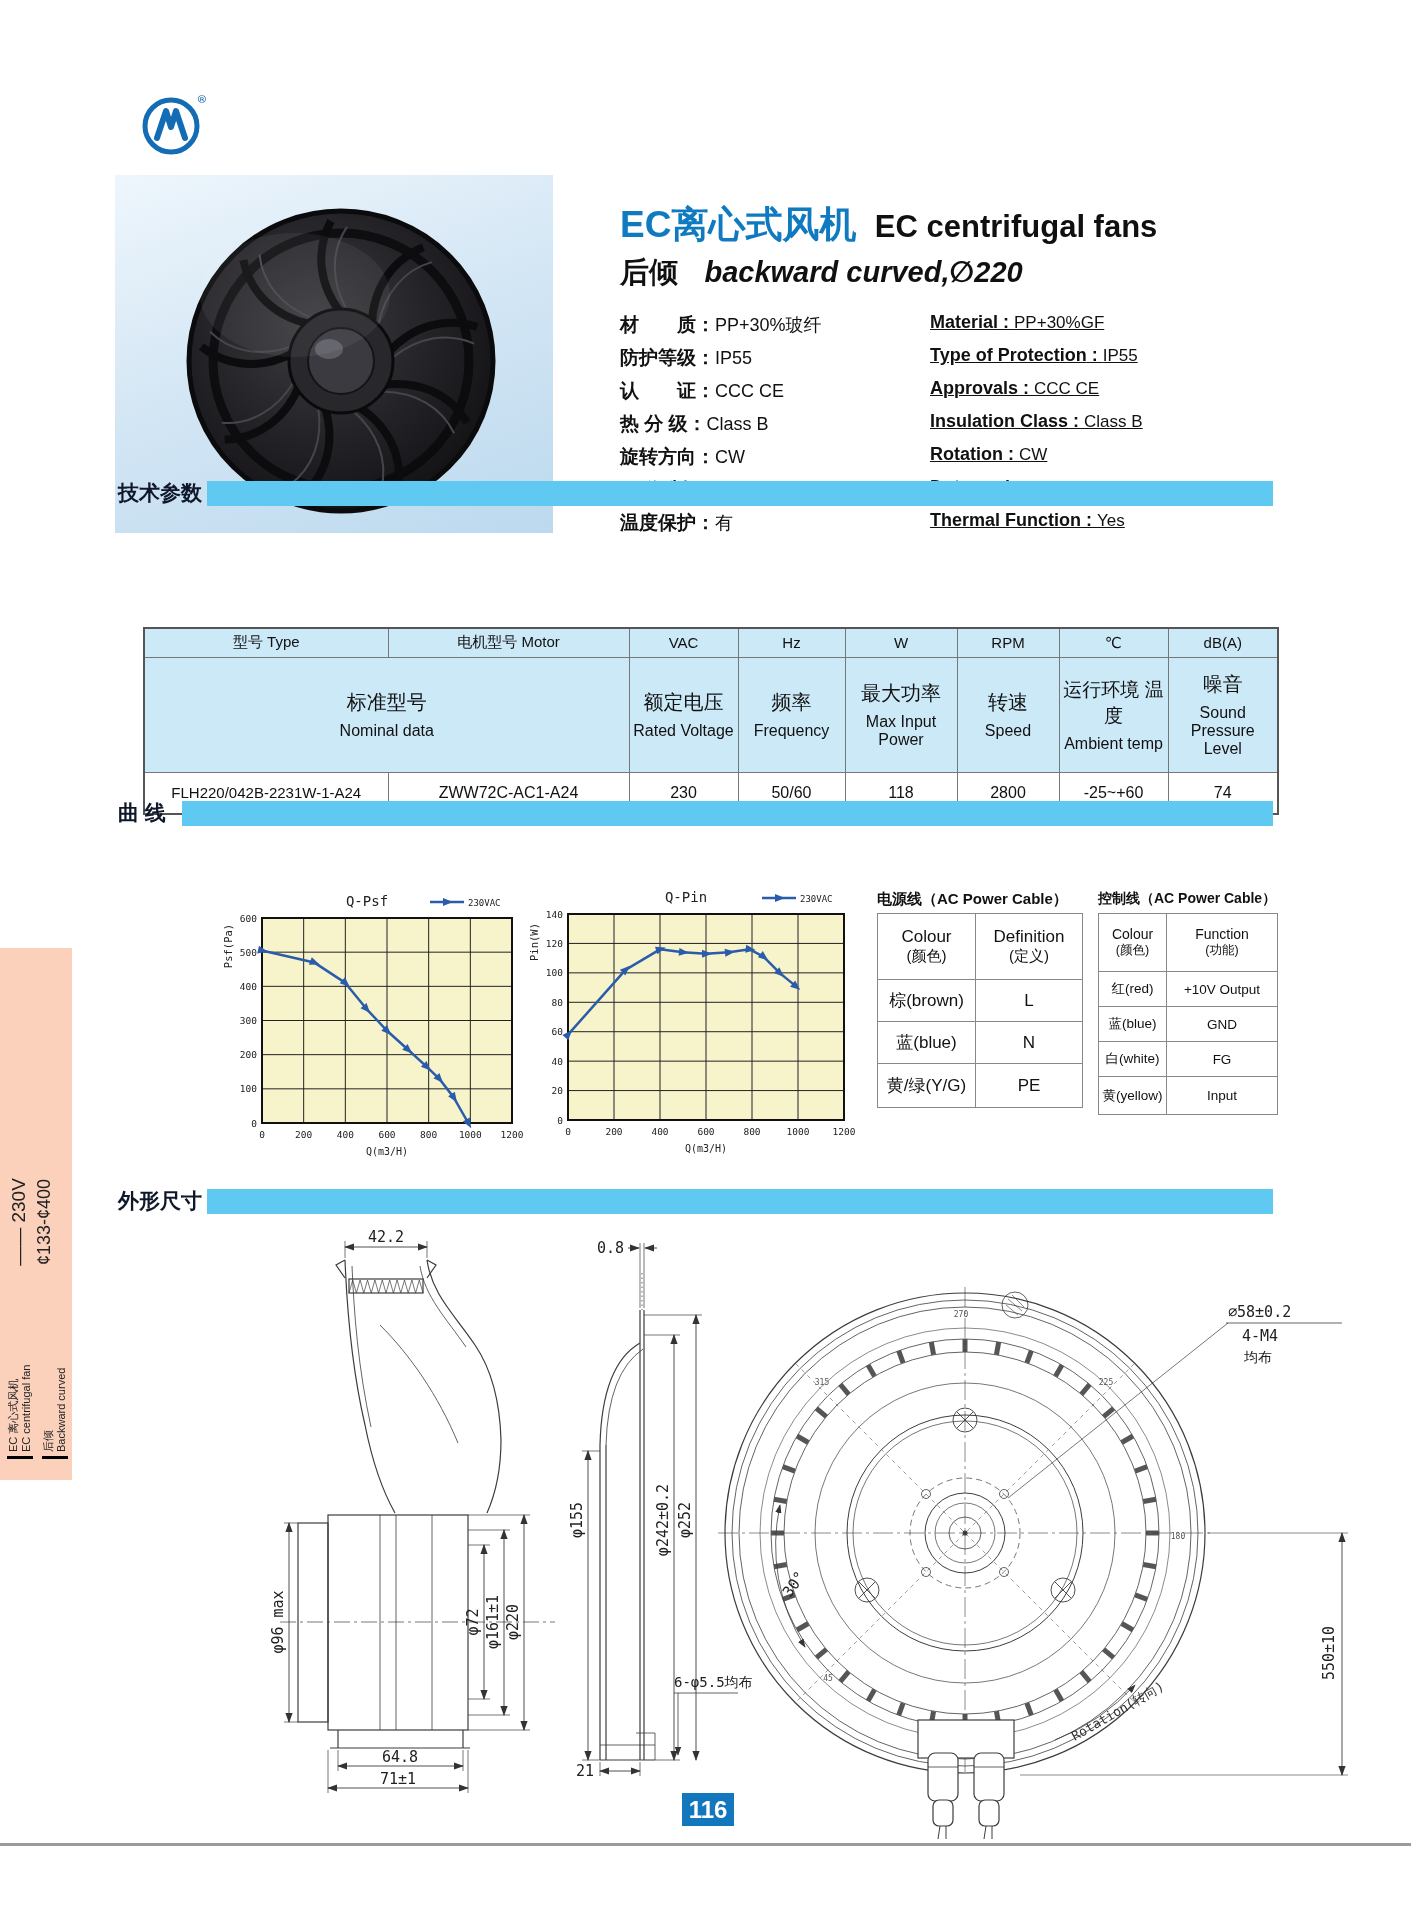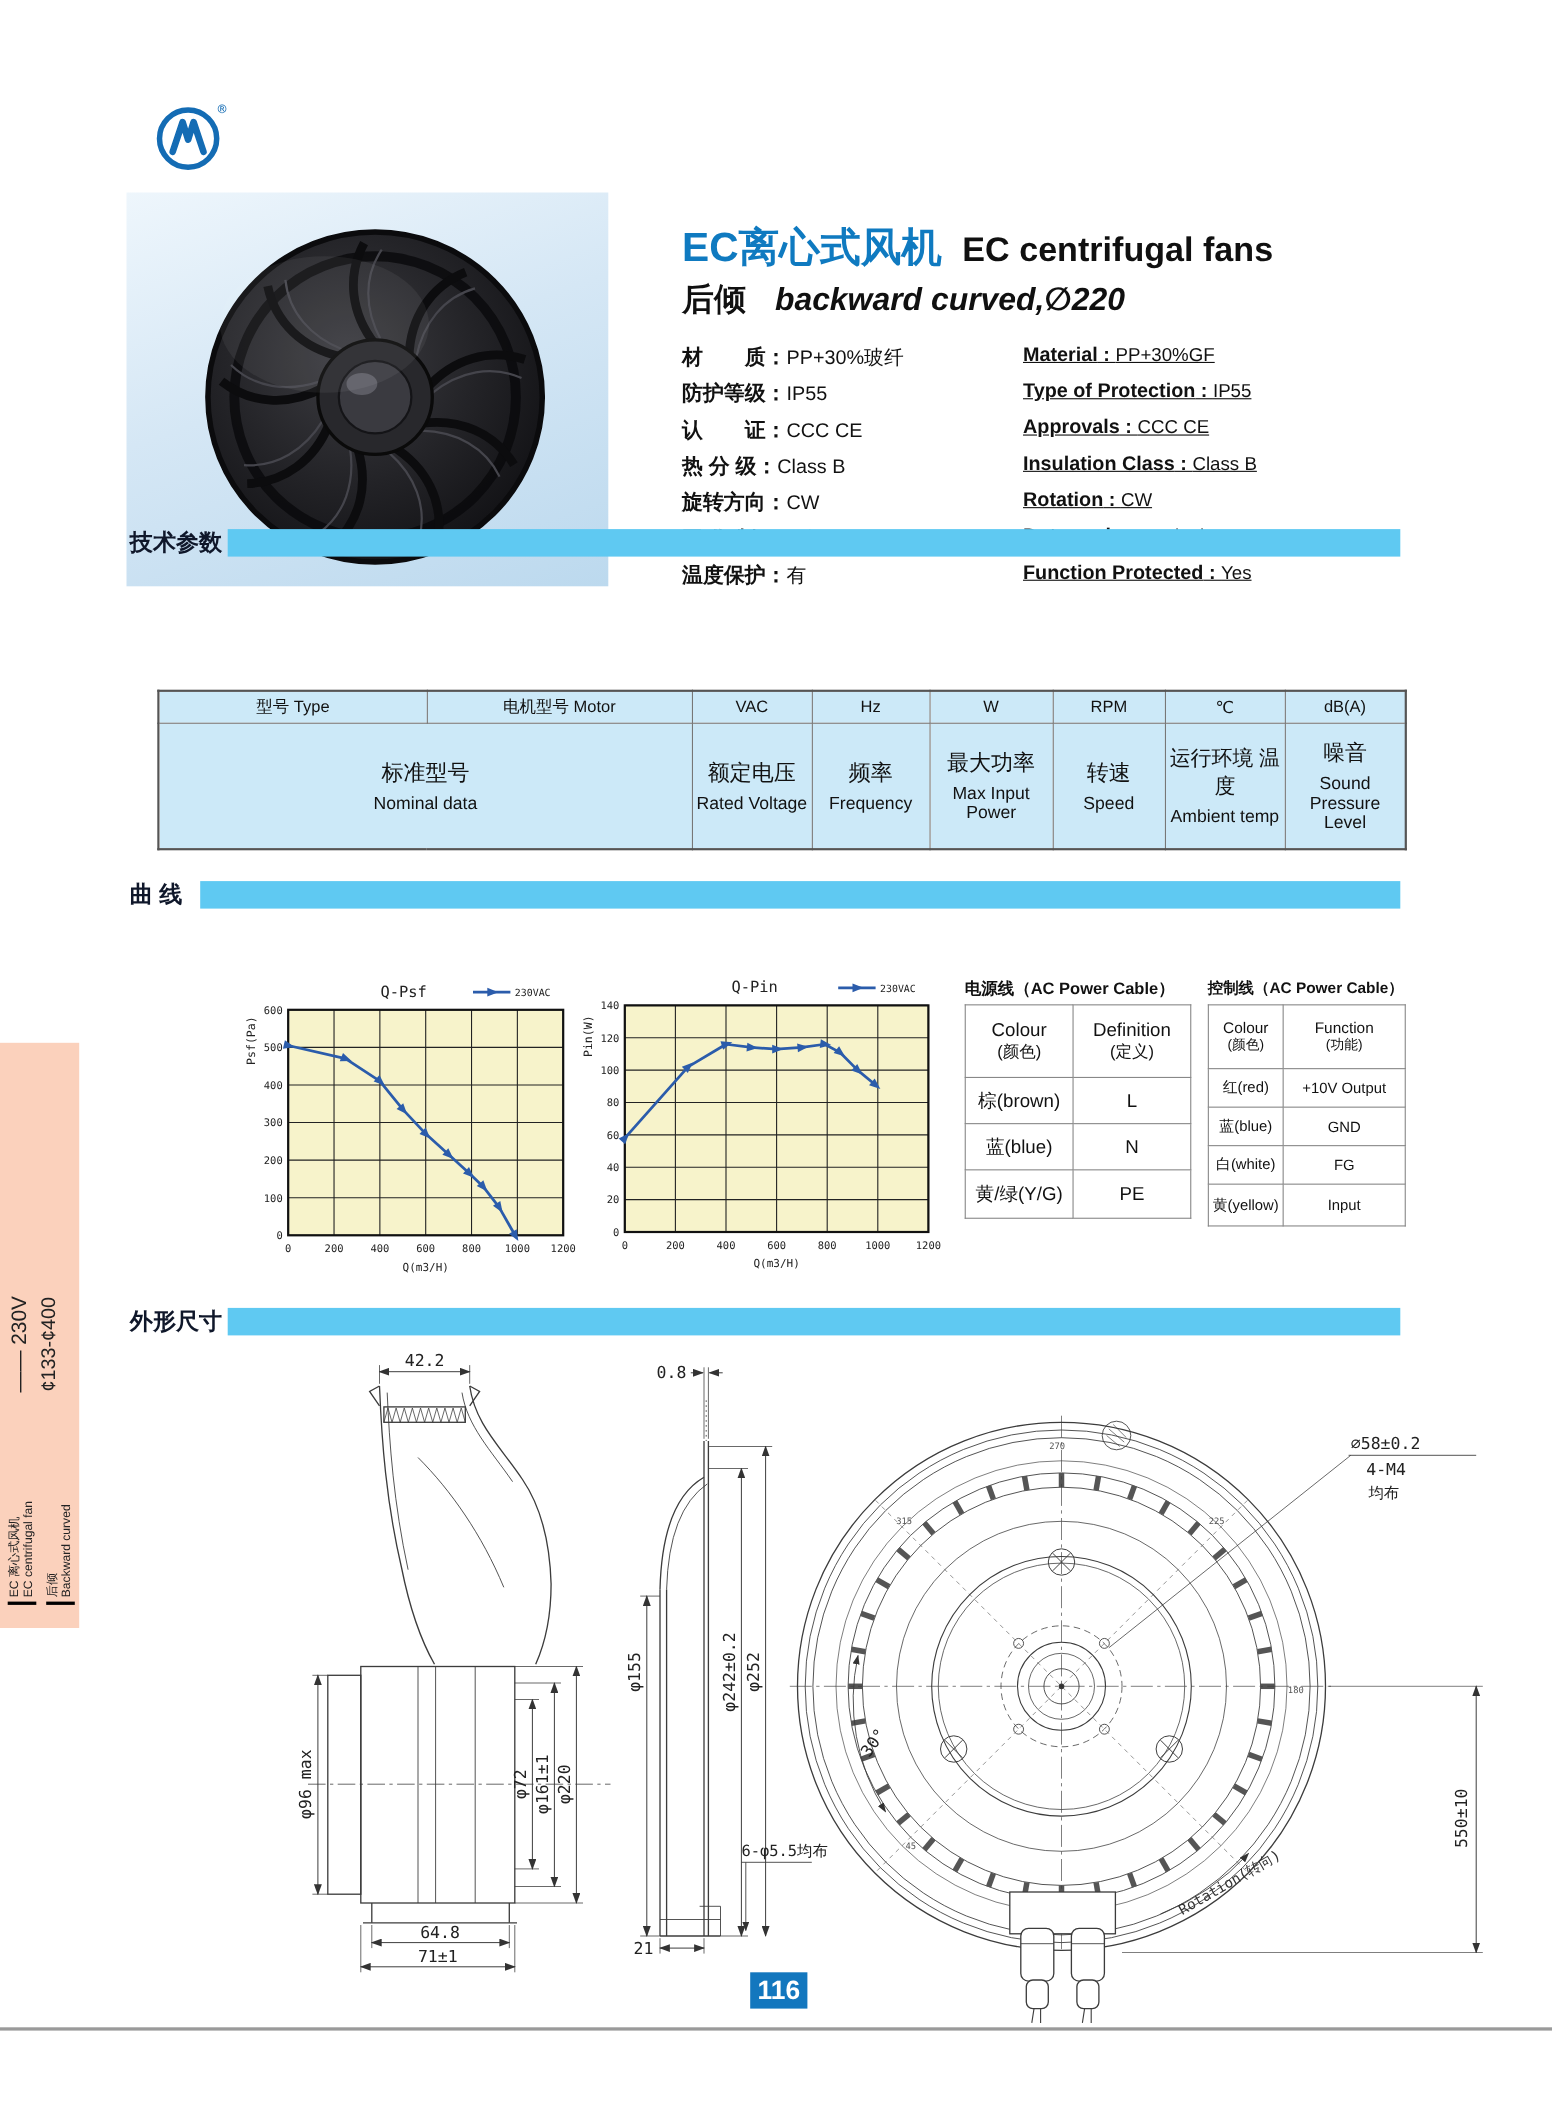--- a/index.html
+++ b/index.html
@@ -136,21 +136,21 @@
   <div class="spec-row" style="top:444px;">
     <span class="sl">旋转方向</span><span class="sl">：</span><span class="sv">CW</span>
     <span class="encol"><span class="el">Rotation</span><span class="el"> : </span><span class="ev">CW</span></span>
   </div>
   <div class="spec-row" style="top:477px;">
     <span class="sl">工 作 制</span><span class="sl">：</span><span class="sv">连续</span>
     <span class="encol"><span class="el">Duty cycle</span><span class="el"> : </span><span class="ev">continuity</span></span>
   </div>
   <div class="spec-row" style="top:510px;">
     <span class="sl">温度保护</span><span class="sl">：</span><span class="sv">有</span>
-    <span class="encol"><span class="el">Function Protected</span><span class="el"> : </span><span class="ev">Yes</span></span>
+    <span class="encol"><span class="el">Thermal Function</span><span class="el"> : </span><span class="ev">Yes</span></span>
   </div>
 </div>
 
 <div class="abs sec-label" style="left:118px;top:479px;">技术参数</div>
 <div class="abs sec-bar" style="left:207px;top:481px;width:1066px;"></div>
 
 <div class="abs" style="left:143px;top:627px;">
   <table class="ttab">
     <colgroup>
         <col style="width:244px">
@@ -195,20 +195,30 @@
         <div class="hen">Speed</div>
       </td>
       <td class="hd">
         <div class="hcn" style="font-size:19px;">运行环境 温度</div>
         <div class="hen">Ambient temp</div>
       </td>
       <td class="hd">
         <div class="hcn">噪音</div>
         <div class="hen">Sound Pressure Level</div>
       </td>
+    </tr>
+    <tr style="height:42px;">
+      <td class="dat model">FLH220/042B-2231W-1-A24</td>
+      <td class="dat">ZWW72C-AC1-A24</td>
+      <td class="dat">230</td>
+      <td class="dat">50/60</td>
+      <td class="dat">118</td>
+      <td class="dat">2800</td>
+      <td class="dat">-25~+60</td>
+      <td class="dat">74</td>
     </tr>
   </tbody>
     </table>
 </div>
 
 <div class="abs sec-label" style="left:118px;top:799px;">曲  线</div>
 <div class="abs sec-bar" style="left:182px;top:801px;width:1091px;"></div>
 
 <div class="abs" style="left:208px;top:862px;">
   <svg id="chart0" width="322" height="305">

